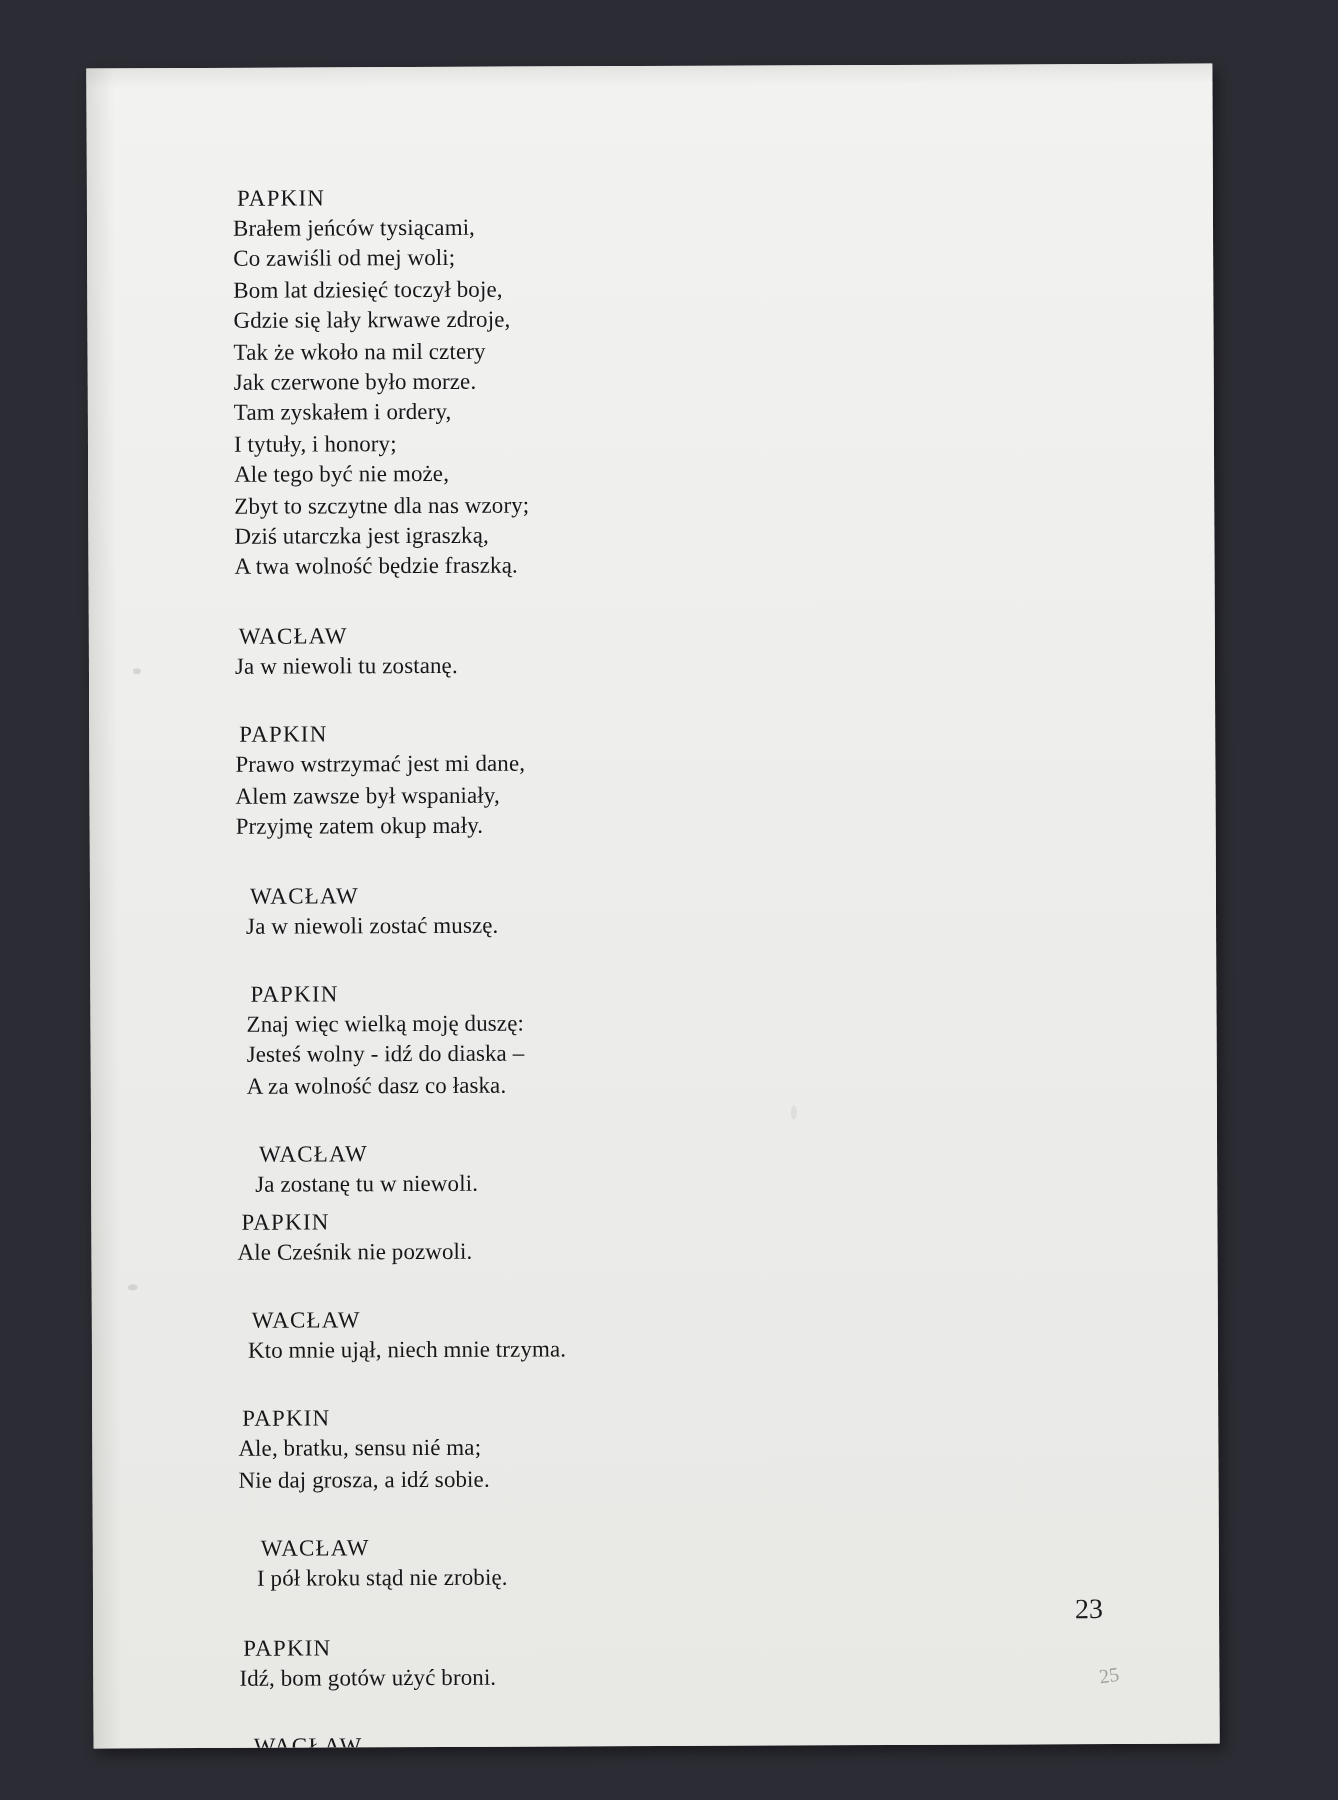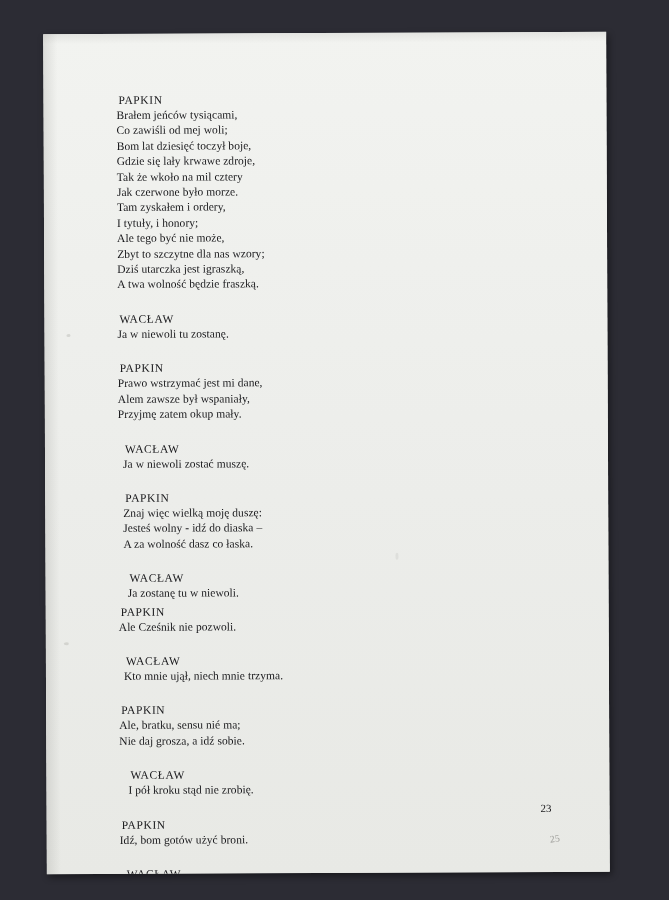--- a/index.html
+++ b/index.html
@@ -63,21 +63,21 @@
   .block.tight {
     margin-bottom: 0;
   }
   .block.indent-a { margin-left: 0px; }
   .block.indent-b { margin-left: 5px; }
   .block.indent-c { margin-left: 9px; }
   .page-number {
     position: absolute;
     right: 58px;
     bottom: 58px;
-    font-size: 11px;
+    font-size: 14px;
     color: #1a1a1d;
   }
   .pencil-mark {
     position: absolute;
     right: 50px;
     bottom: 28px;
     font-size: 10px;
     color: #8a8a86;
     font-family: "Liberation Serif", serif;
     transform: rotate(-8deg);

